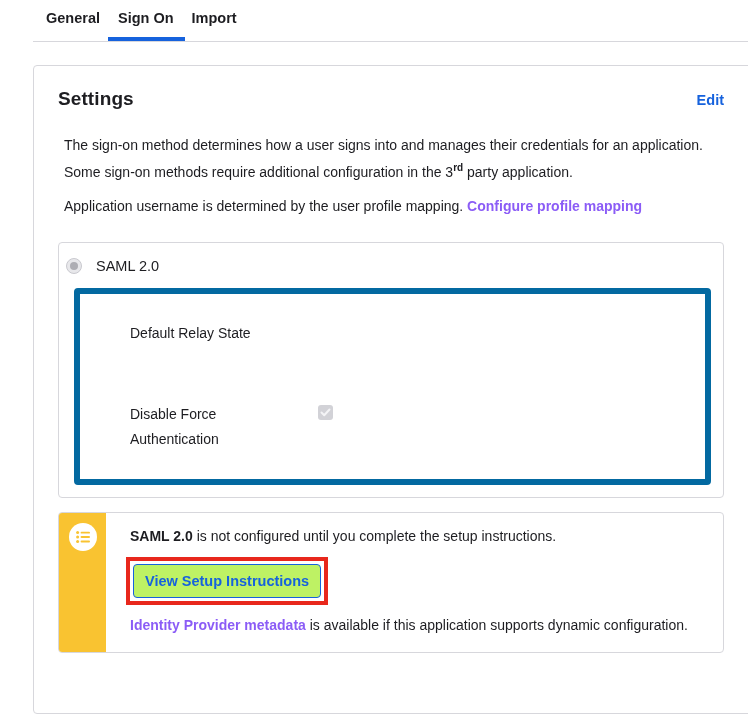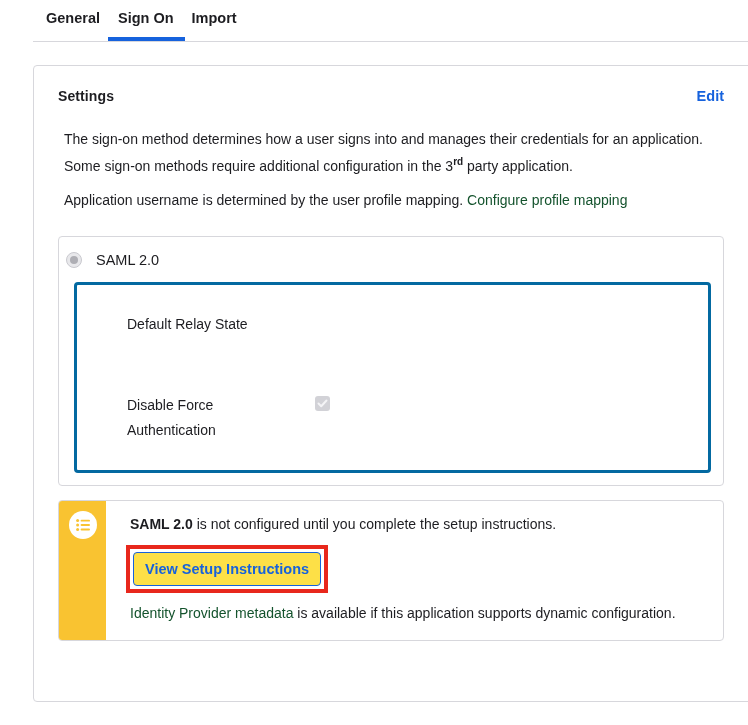--- a/index.html
+++ b/index.html
@@ -54,21 +54,21 @@
     padding: 22px 27px 60px 24px;
     box-sizing: border-box;
     background: #fff;
   }
   .card-header {
     display: flex;
     justify-content: space-between;
     align-items: baseline;
   }
   .card-title {
-    font-size: 14px;
+    font-size: 19px;
     font-weight: 700;
     letter-spacing: 0.1px;
   }
   .edit-link {
     font-size: 14.5px;
     font-weight: 700;
     color: #1662dd;
     cursor: pointer;
     text-decoration: none;
   }
@@ -80,23 +80,24 @@
   }
   .para {
     margin: 22px 0 0 6px;
     font-size: 14px;
     line-height: 27px;
     max-width: 670px;
   }
   .para.second { margin-top: 7px; }
   .para sup { font-size: 10px; line-height: 0; font-weight: bold; }
   .text-link {
-    color: #14532d;
+    color: #8b5cf6;
     cursor: pointer;
     text-decoration: none;
+    font-weight: bold;
   }
 
   
   .method-box {
     margin-top: 22px;
     border: 1px solid #d7d7dc;
     border-radius: 4px;
     padding: 13px 12px 12px 7px;
   }
   .radio-row {
@@ -123,21 +124,21 @@
     border-radius: 50%;
     background: #aeaeb4;
   }
   .radio-label {
     font-size: 14.5px;
     color: #1d1d21;
   }
 
   .fieldset {
     margin: 14px 0 0 8px;
-    border: 3px solid #0369a1;
+    border: 6px solid #0369a1;
     border-radius: 4px;
     padding: 27px 0 27px 50px;
   }
   .field-row {
     display: flex;
     align-items: flex-start;
     font-size: 14px;
   }
   .field-row + .field-row { margin-top: 56px; }
   .field-label {
@@ -192,21 +193,21 @@
   .callout-line1 .bold { font-weight: 700; }
 
   .annotation-box {
     display: inline-block;
     margin: 9px 0 0 -4px;
     border: 4px solid #e8271c;
     padding: 3px;
   }
   .setup-btn {
     display: inline-block;
-    background: #fde047;
+    background: #bef264;
     border: 1px solid #1662dd;
     border-radius: 4px;
     color: #1662dd;
     font-family: "Liberation Sans", sans-serif;
     font-size: 14.5px;
     font-weight: 700;
     padding: 8px 11px;
     cursor: pointer;
   }
   .callout-line3 { margin-top: 9px; }

